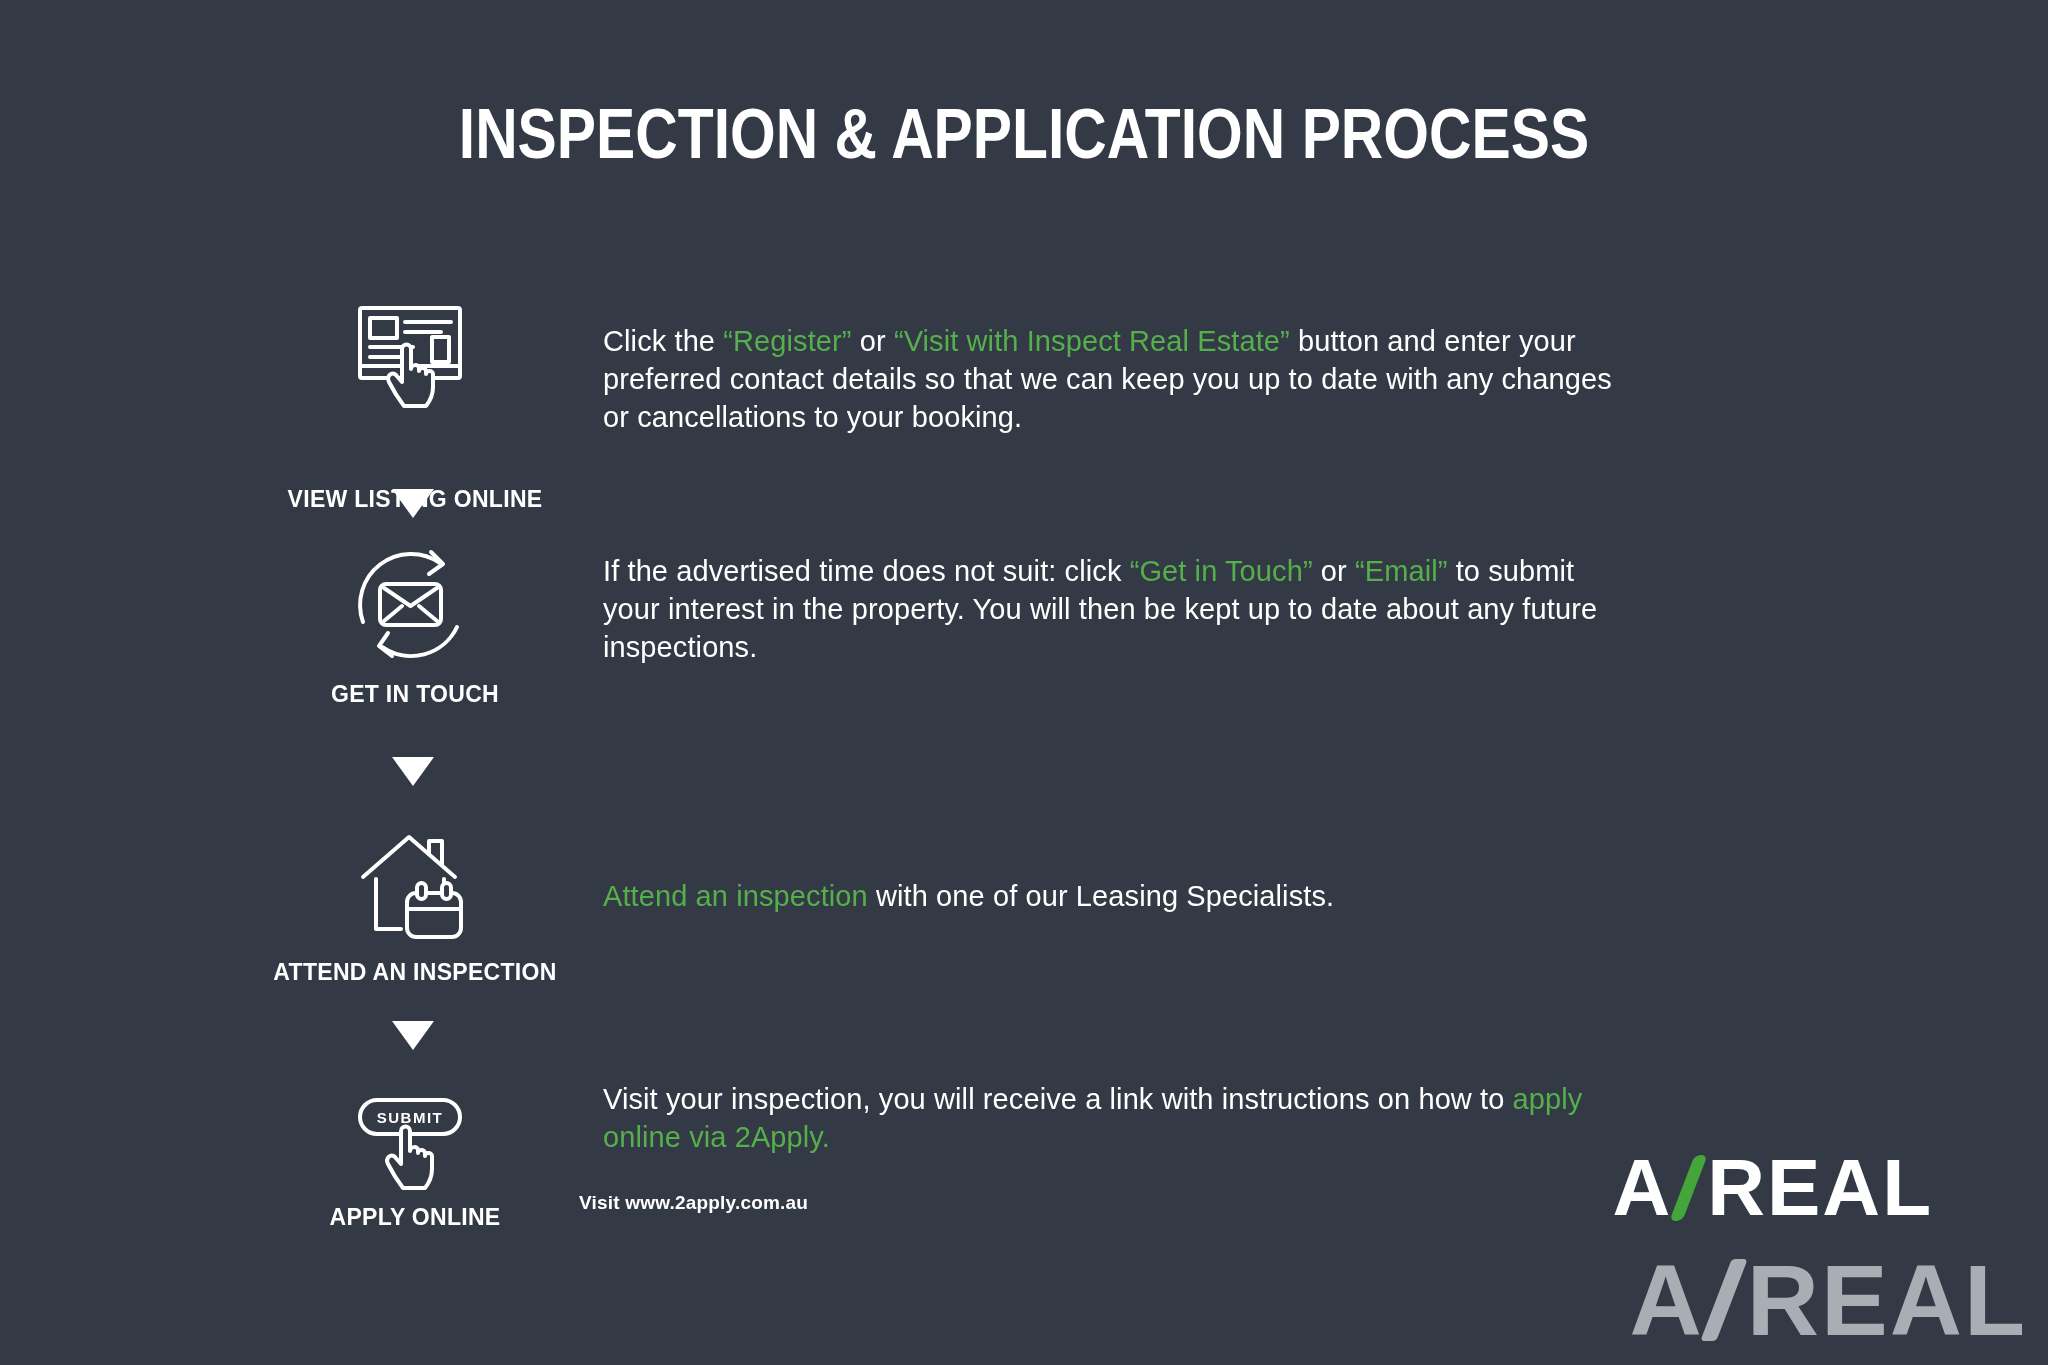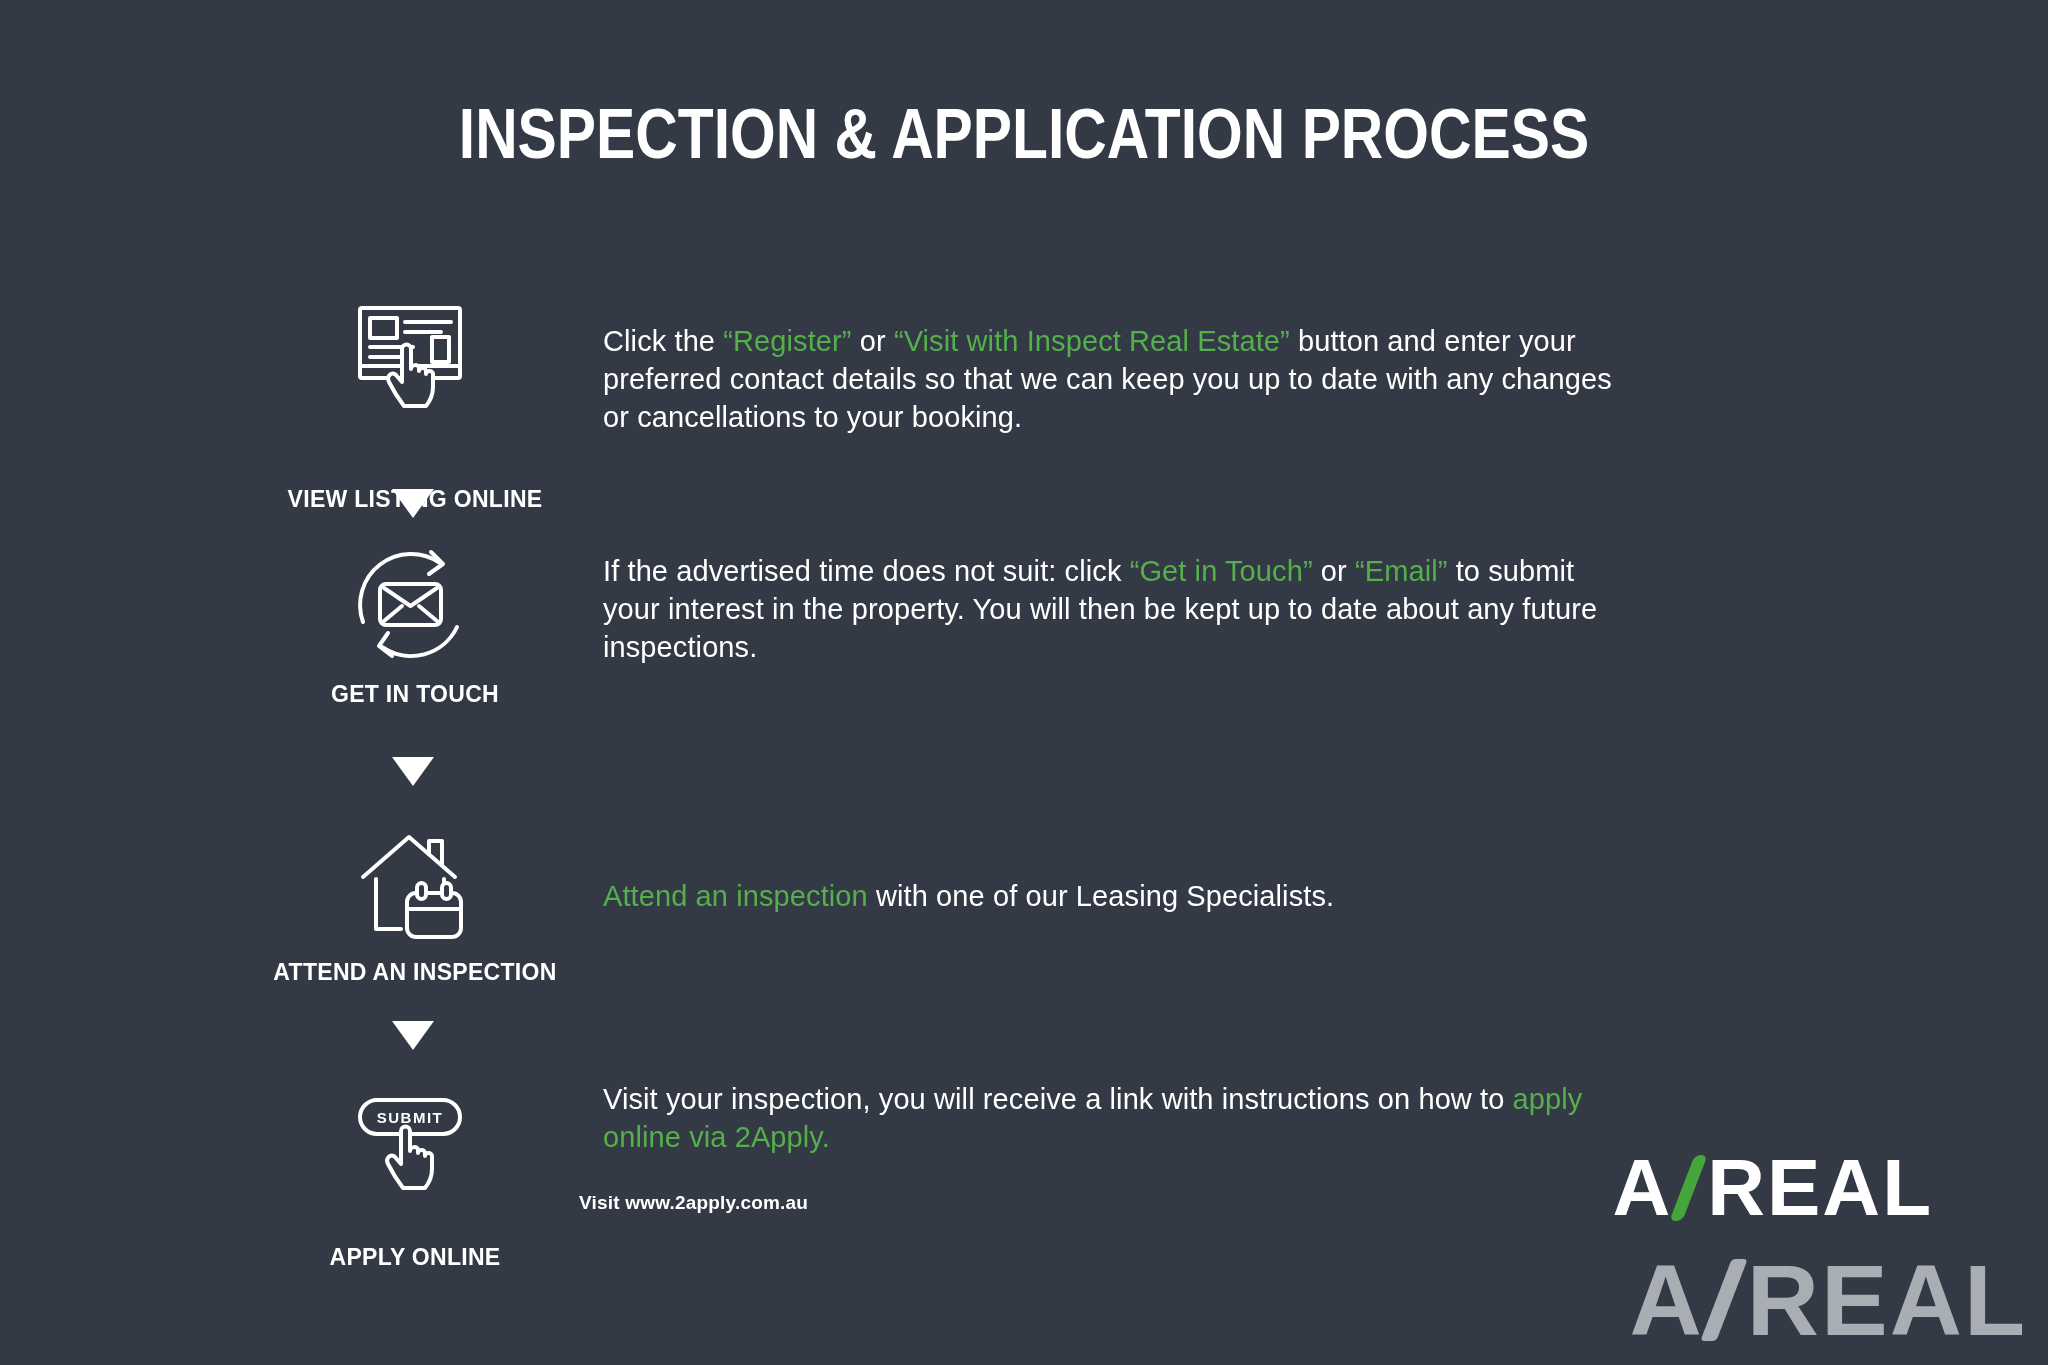--- a/index.html
+++ b/index.html
@@ -115,21 +115,21 @@
 
   <div class="down-arrow" style="top:1021px;"></div>
 
   <svg class="step-icon" style="left:352px;top:1088px;" width="116" height="116" viewBox="0 0 116 116">
     <g class="stroke">
       <rect x="8" y="12" width="100" height="34" rx="17"></rect>
       <path class="fillbg" transform="translate(35,36)" d="M14,40 L14,7 C14,1 23,1 23,7 L23,27 C23,22 31,22 31,26 L31,29 C31,25 38,25 38,29 L38,32 C38,28 45,28 45,32 L45,45 C45,53 42,59 38,64 L16,64 C10,56 4,46 1,40 C-2,34 4,29 8,33 L14,40 Z"></path>
     </g>
     <text x="58" y="35" text-anchor="middle" font-size="15" letter-spacing="1.5">SUBMIT</text>
   </svg>
-  <div class="step-label" style="top:1244px;">APPLY ONLINE</div>
+  <div class="step-label" style="top:1204px;">APPLY ONLINE</div>
   <p class="para" style="top:1080px;"><span class="white">Visit your inspection, you will receive a link with instructions on how to </span><span class="green">apply online via 2Apply.</span></p>
   <div class="note">Visit www.2apply.com.au</div>
 
   <div class="logo logo-primary">
     <span>A</span>
     <div class="slash"></div>
     <span>REAL</span>
   </div>
   <div class="logo logo-secondary">
     <span>A</span>

